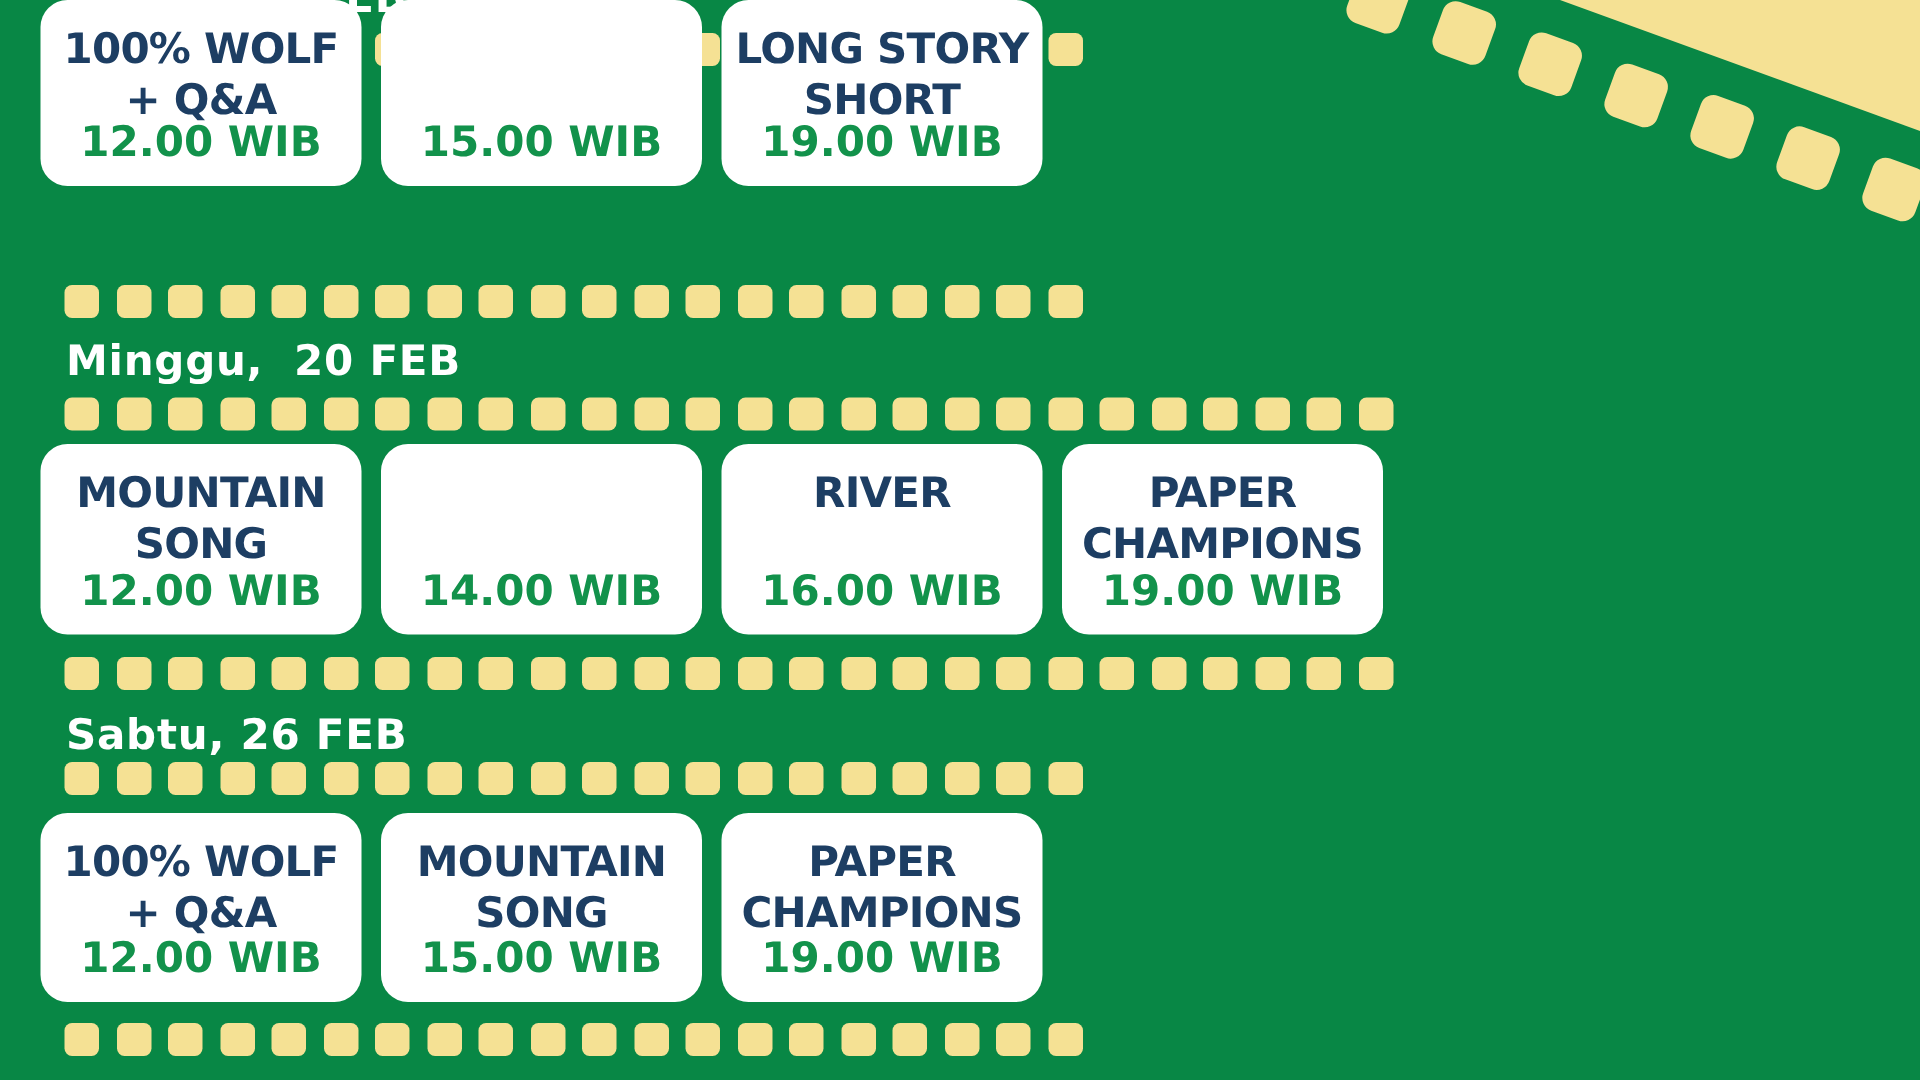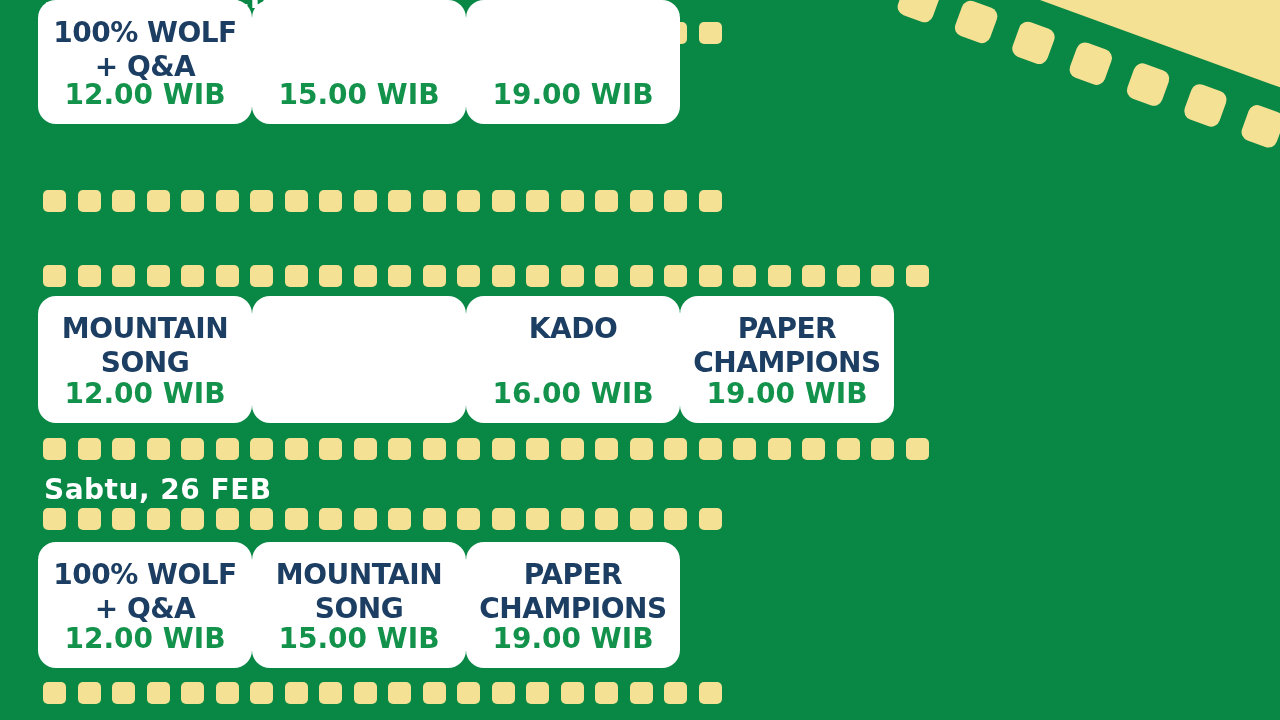--- a/index.html
+++ b/index.html
@@ -23,22 +23,22 @@
     position:absolute;left:43px;
     display:flex;gap:11.5px;
   }
   .perf-row .sq{
     width:23px;height:22px;
     border-radius:5px;
     background:var(--perforation-yellow,#f5e194);
     flex:0 0 auto;
   }
   .cards{
-    position:absolute;left:38px;
-    display:flex;
+    position:absolute;left:27px;
+    display:flex;gap:13px;
   }
   .card{
     position:relative;
     width:214px;
     background:var(--card-white,#ffffff);
     border-radius:18px;
     text-align:center;
     box-sizing:border-box;
     padding:16px 4px 0 4px;
   }
@@ -116,20 +116,22 @@
   <div class="cards row-1">
     <div class="card">
       <div class="film-title">100% WOLF
 + Q&amp;A</div>
       <div class="film-time">12.00 WIB</div>
     </div>
     <div class="card">
       <div class="film-time">15.00 WIB</div>
     </div>
     <div class="card">
+      <div class="film-title">LONG STORY
+SHORT</div>
       <div class="film-time">19.00 WIB</div>
     </div>
   </div>
   <div class="perf-row" id="pB">
       <span class="sq"></span>
       <span class="sq"></span>
       <span class="sq"></span>
       <span class="sq"></span>
       <span class="sq"></span>
       <span class="sq"></span>
@@ -142,20 +144,21 @@
       <span class="sq"></span>
       <span class="sq"></span>
       <span class="sq"></span>
       <span class="sq"></span>
       <span class="sq"></span>
       <span class="sq"></span>
       <span class="sq"></span>
       <span class="sq"></span>
     </div>
 
+  <h2 class="date-heading" id="h2">Minggu,  20 FEB</h2>
   <div class="perf-row" id="pC">
       <span class="sq"></span>
       <span class="sq"></span>
       <span class="sq"></span>
       <span class="sq"></span>
       <span class="sq"></span>
       <span class="sq"></span>
       <span class="sq"></span>
       <span class="sq"></span>
       <span class="sq"></span>
@@ -178,23 +181,24 @@
       <span class="sq"></span>
     </div>
 
   <div class="cards row-2" id="r2" style="top:296px">
     <div class="card">
       <div class="film-title">MOUNTAIN
 SONG</div>
       <div class="film-time">12.00 WIB</div>
     </div>
     <div class="card">
-    </div>
-    <div class="card">
-      <div class="film-title">KADO</div>
+      <div class="film-time">14.00 WIB</div>
+    </div>
+    <div class="card">
+      <div class="film-title">RIVER</div>
       <div class="film-time">16.00 WIB</div>
     </div>
     <div class="card">
       <div class="film-title">PAPER
 CHAMPIONS</div>
       <div class="film-time">19.00 WIB</div>
     </div>
   </div>
   <div class="perf-row" id="pD">
       <span class="sq"></span>

